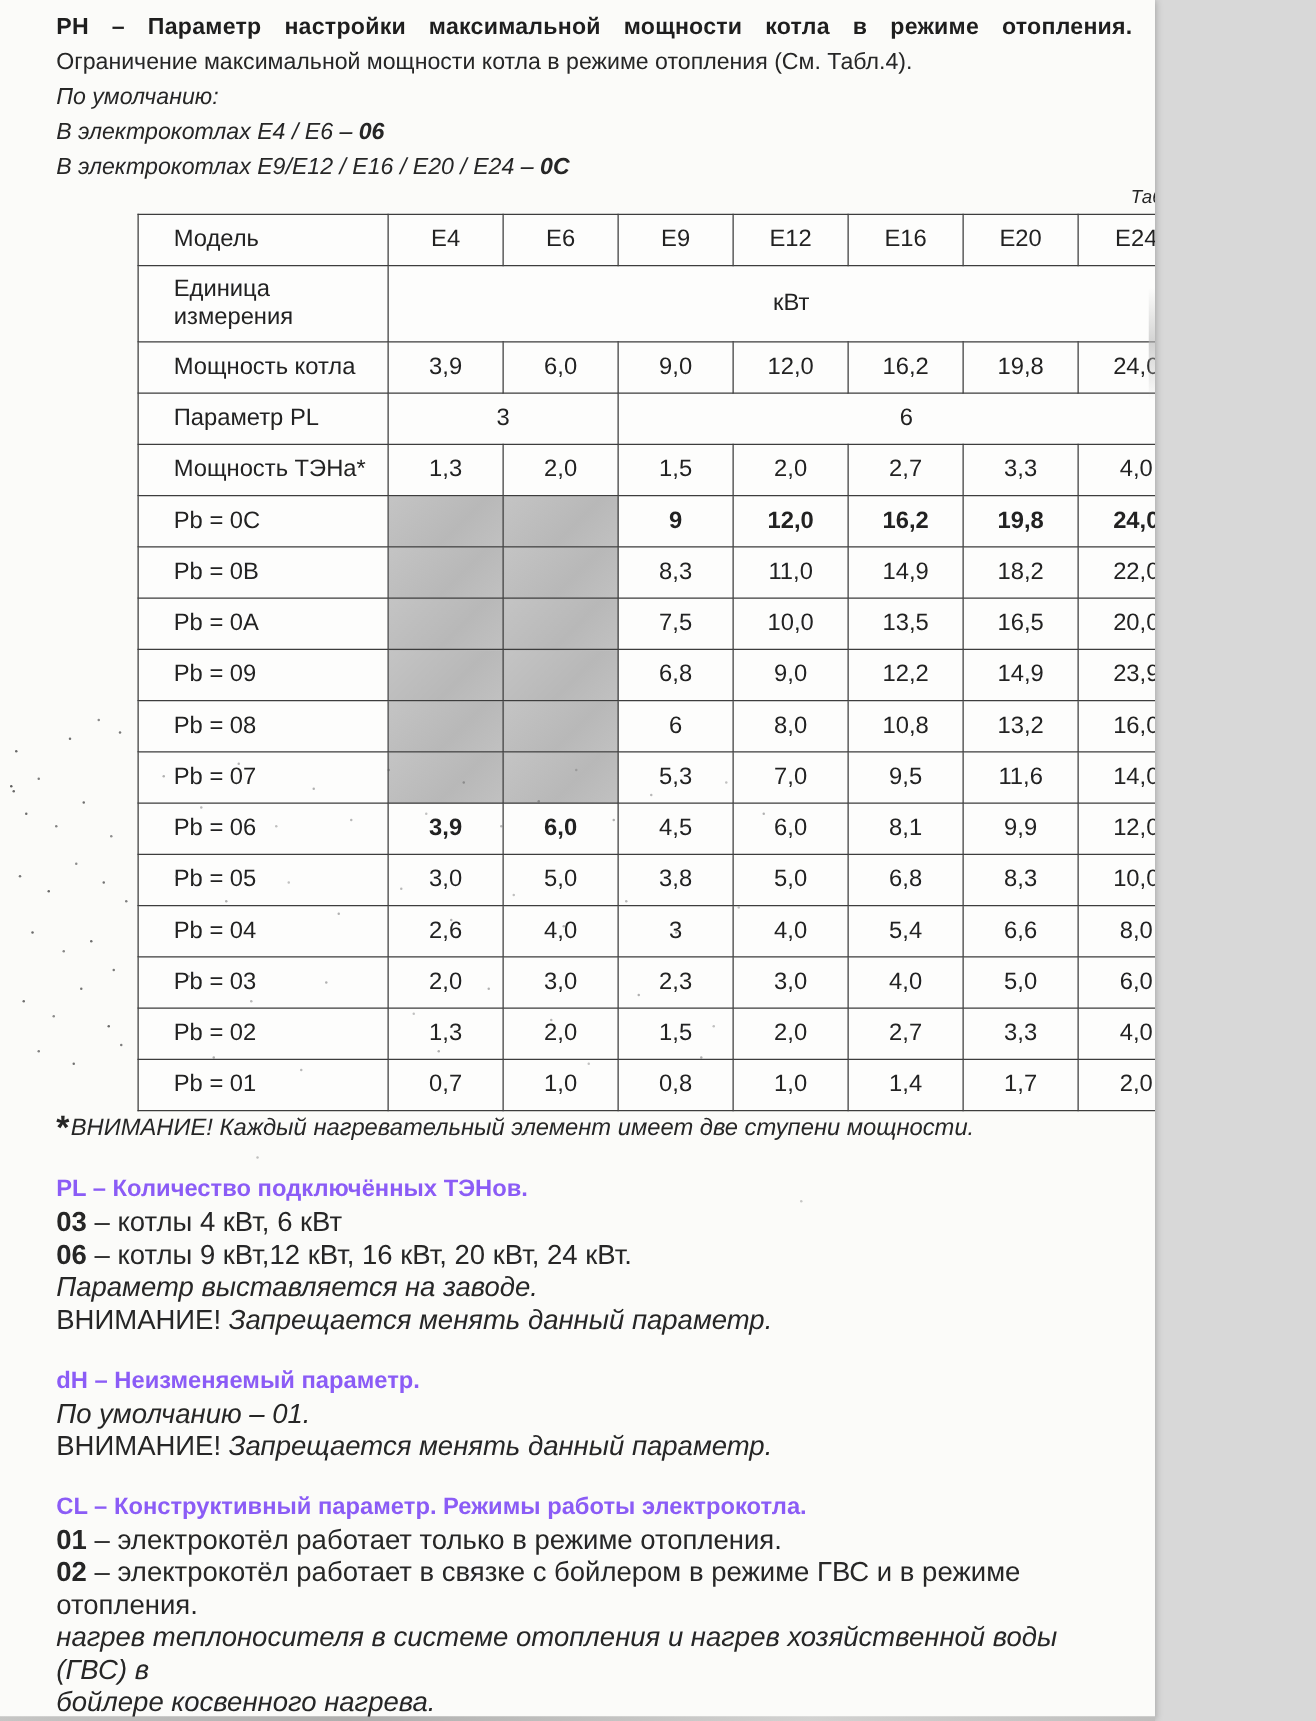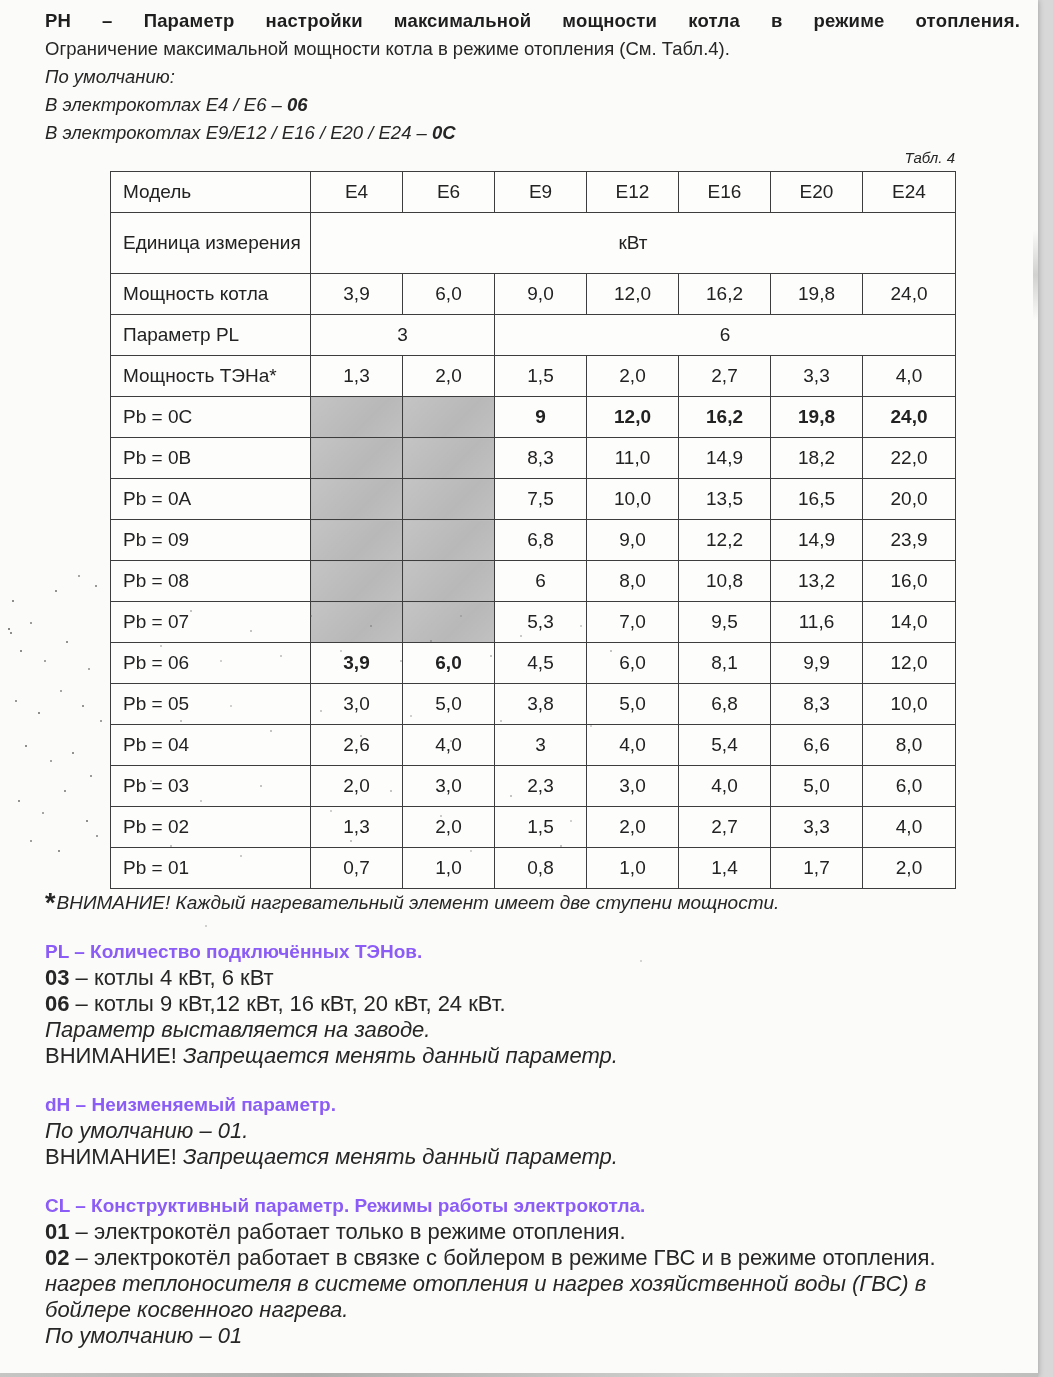--- a/index.html
+++ b/index.html
@@ -1,18 +1,18 @@
 <!DOCTYPE html>
 <html><head>
 <meta charset="utf-8">
 <style>
   html,body{margin:0;padding:0;background:#d8d8d8;}
   .page{
     position:relative;
-    width:1038px;height:1377px;
+    width:924px;height:1377px;
     background:#fbfbf9;
     font-family:"Liberation Sans", sans-serif;
     color:#262626;
     overflow:hidden;
     box-shadow:0 0 6px rgba(0,0,0,.3);
   }
   .content{padding:7px 18px 0 45px;}
   .content p{margin:0;}
   .intro p{font-size:18.5px;line-height:28px;}
   .headline{
@@ -33,21 +33,21 @@
     font-size:19px;color:#222;
     table-layout:fixed;
   }
   table.t4 td{
     border:1.6px solid #3d3d3d;
     height:40px;padding:0 4px;
     text-align:center;vertical-align:middle;
     background:#fdfdfc;
   }
   table.t4 tr.unit-row td{height:60px;}
-  table.t4 td.lbl{text-align:left;padding-left:12px;}
+  table.t4 td.lbl{text-align:left;padding-left:28px;}
   table.t4 td.gray{background:#bfbfbf;background:linear-gradient(135deg,#c4c4c4,#b8b8b8 60%,#c1c1c1);}
   table.t4 td.b{font-weight:bold;}
   
   .footnote{margin-top:16px;font-size:19px;line-height:27px;font-style:italic;}
   .footnote .star{font-style:normal;font-size:27px;line-height:0;vertical-align:-3px;margin-right:1px;font-weight:bold;}
   .sec{margin-top:23px;}
   .sec p{font-size:22px;line-height:26px;}
   .sec .head{font-weight:bold;font-size:19px;color:#8b5cf6;}
   
   .speckles,.speckles2{position:absolute;width:2px;height:2px;border-radius:50%;pointer-events:none;z-index:6;}

